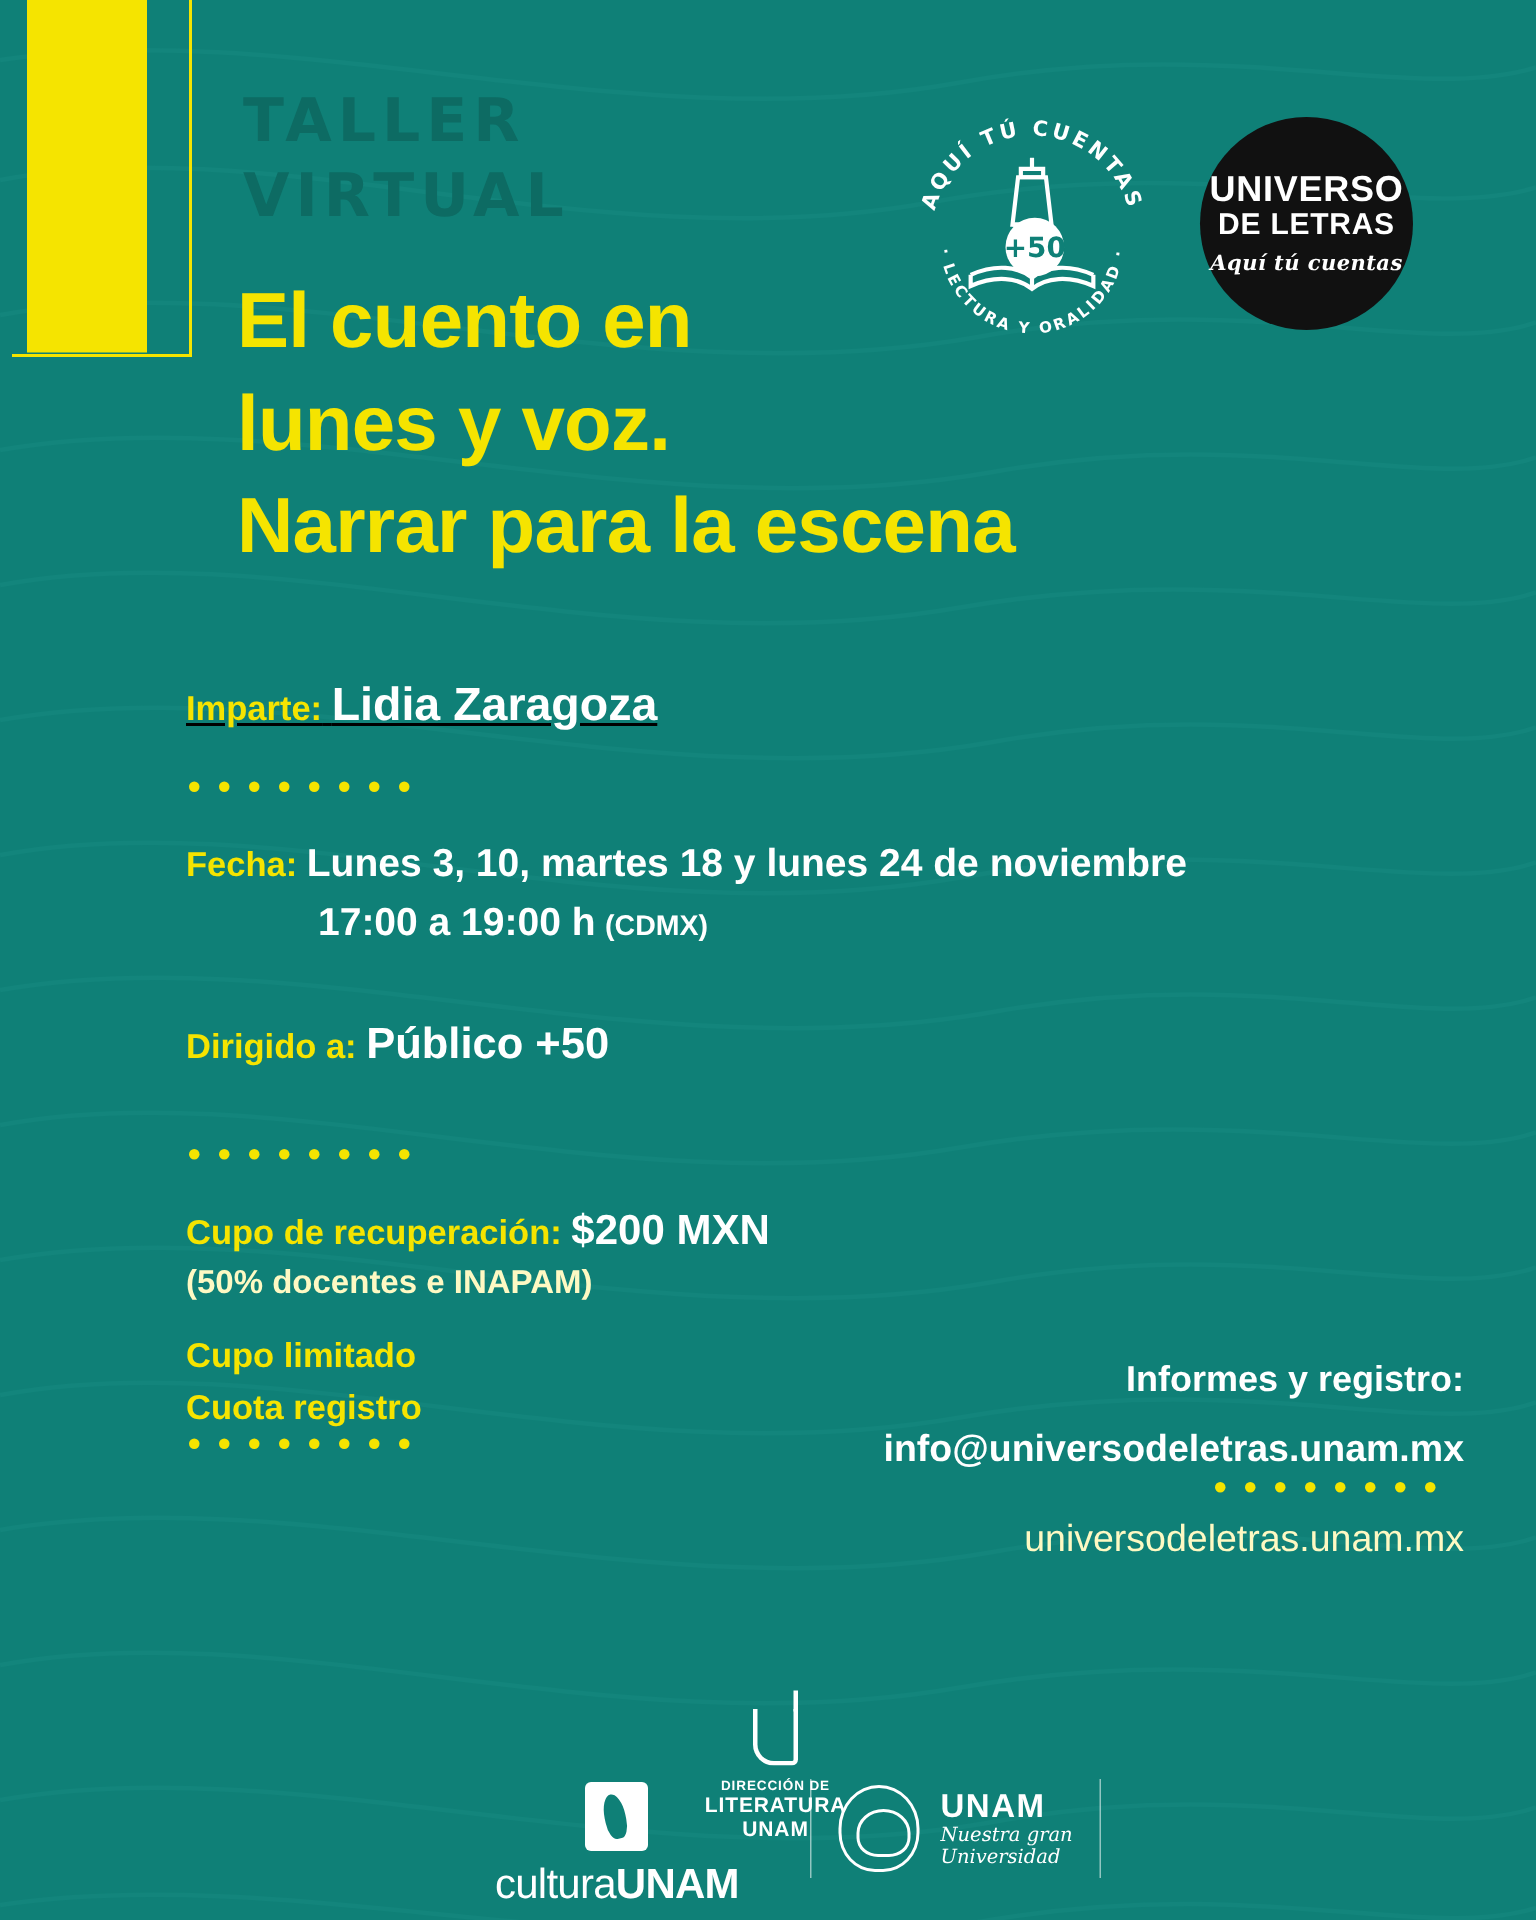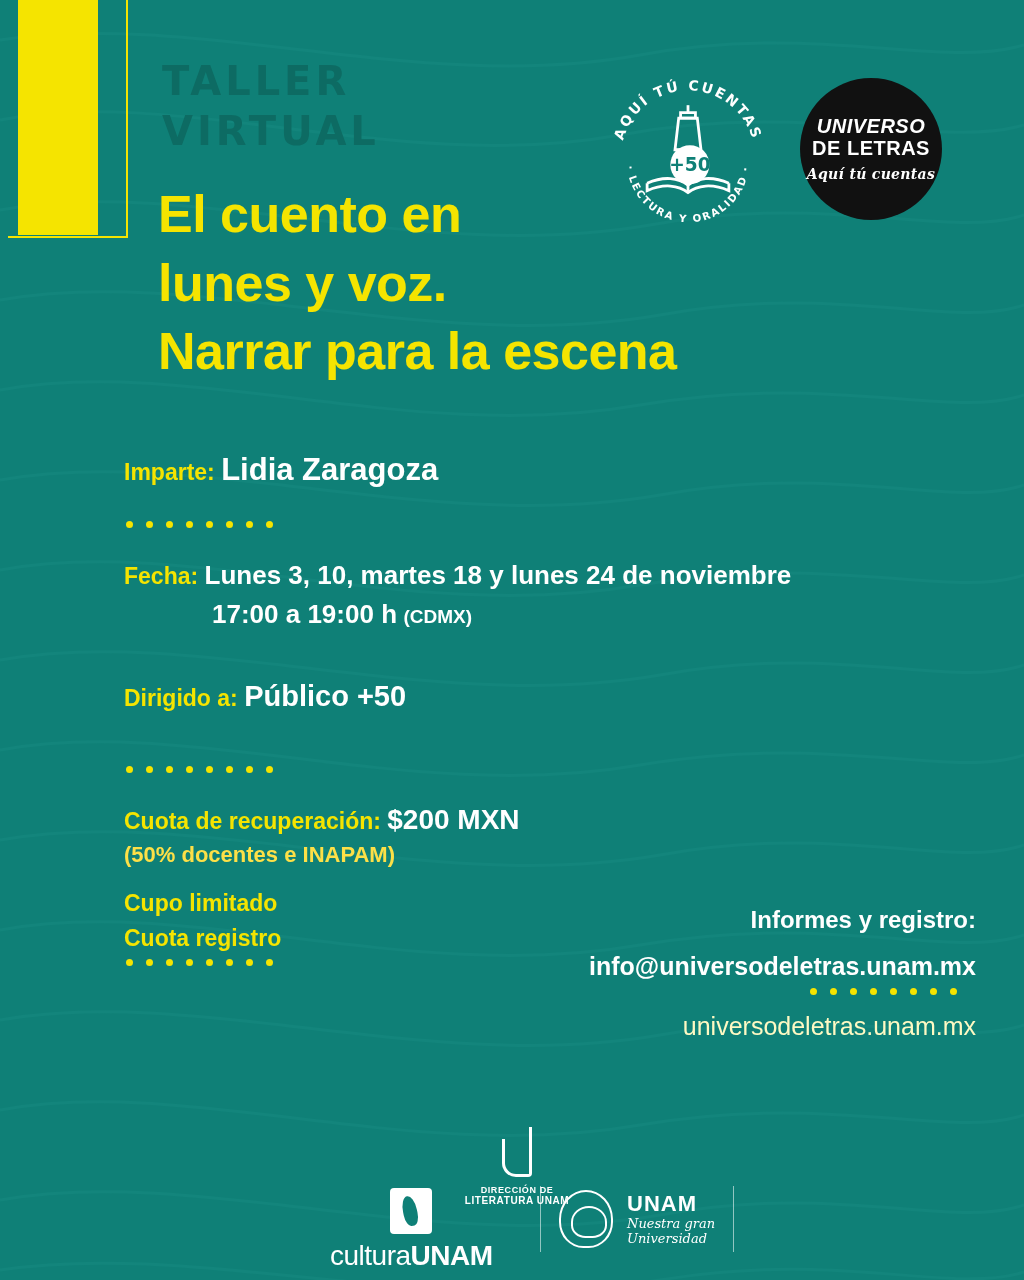--- a/index.html
+++ b/index.html
@@ -81,55 +81,54 @@
     background: #111;
     color: #fff;
     display: flex;
     flex-direction: column;
     align-items: center;
     justify-content: center;
     text-align: center;
     line-height: 1.08;
   }
   .logo-universo .l1 {
-    font-size: 20px;
+    font-size: 24px;
     font-weight: bold;
     letter-spacing: 0.5px;
-    font-style: italic;
   }
   .logo-universo .l2 {
     font-size: 20px;
     font-weight: bold;
     letter-spacing: 0.5px;
   }
   .logo-universo .l3 {
     margin-top: 7px;
     font-size: 14px;
     font-weight: bold;
     font-style: italic;
     font-family: "DejaVu Serif", serif;
     letter-spacing: 0.3px;
   }
   .info { position: absolute; left: 124px; }
   .lbl { color: #f5e400; font-weight: bold; }
   .val { color: #ffffff; font-weight: bold; }
 
-  .row-imparte { top: 452px; font-size: 23px; }
+  .row-imparte { top: 452px; font-size: 23px; text-decoration: underline; }
   .row-imparte .val { font-size: 31px; }
 
   .row-fecha { top: 556px; font-size: 23px; width: 860px; line-height: 1.5; }
   .row-fecha .val { font-size: 26px; }
   .row-fecha .small { font-size: 19px; }
 
   .row-dirigido { top: 680px; font-size: 23px; }
   .row-dirigido .val { font-size: 29px; }
 
   .row-cuota { top: 804px; font-size: 23px; color: #f5e400; }
   .row-cuota .val { font-size: 28px; color: #fff; }
-  .row-cuota .sub { display: block; margin-top: 6px; font-size: 22px; color: #fde047; font-weight: bold; }
+  .row-cuota .sub { display: block; margin-top: 6px; font-size: 22px; color: #fef9c3; font-weight: bold; }
 
   .row-cupo { top: 886px; font-size: 23px; color: #f5e400; font-weight: bold; line-height: 1.5; }
 
   .dots {
     position: absolute;
     display: flex;
     gap: 13px;
   }
   .dots span {
     width: 7px; height: 7px; border-radius: 50%;
@@ -177,21 +176,21 @@
     width: 30px; height: 38px; margin: 0 auto 8px;
     border: 3px solid #fff; border-top: none;
     border-radius: 0 0 4px 14px;
     position: relative;
   }
   .lit-logo .mark:after {
     content: ""; position: absolute; right: -3px; top: -12px;
     width: 3px; height: 14px; background: #fff;
   }
   .lit-logo .t1 { font-size: 9px; font-weight: bold; letter-spacing: 0.6px; }
-  .lit-logo .t2 { font-size: 10px; font-weight: bold; letter-spacing: 0.6px; }
+  .lit-logo .t2 { font-size: 14px; font-weight: bold; letter-spacing: 0.6px; }
 
   .cultura {
     position: absolute;
     left: 330px;
     top: 1188px;
     color: #fff;
     display: flex;
     flex-direction: column;
     align-items: center;
   }
@@ -352,21 +351,21 @@
       <span></span>
       <span></span>
       <span></span>
       <span></span>
       <span></span>
       <span></span>
       <span></span>
   </div>
 
   <div class="info row-cuota">
-    <span class="lbl">Cuota de recuperación:</span>
+    <span class="lbl">Cupo de recuperación:</span>
     <span class="val">$200 MXN</span>
     <span class="sub">(50% docentes e INAPAM)</span>
   </div>
 
   <div class="info row-cupo">
     <div>Cupo limitado</div>
     <div>Cuota registro</div>
   </div>
 
   <div class="dots dots-3">

